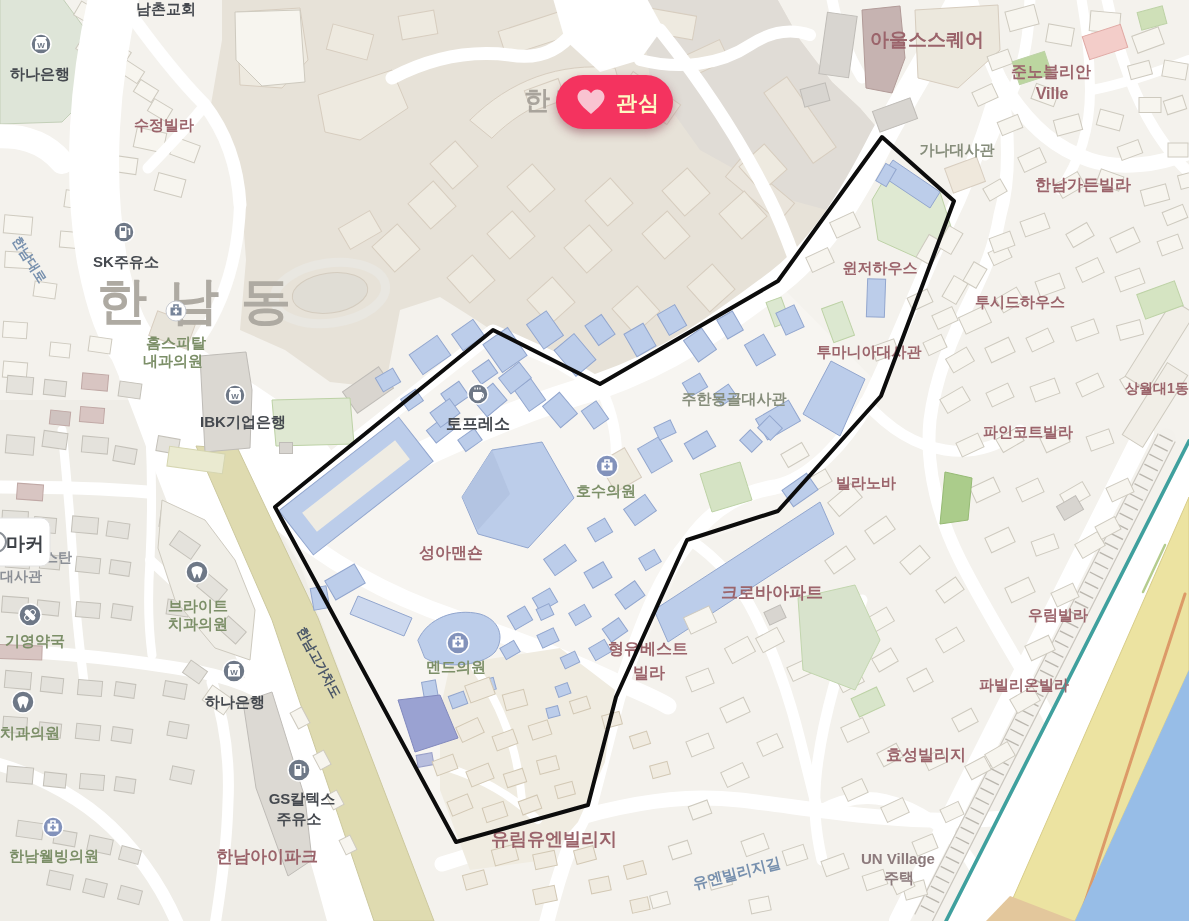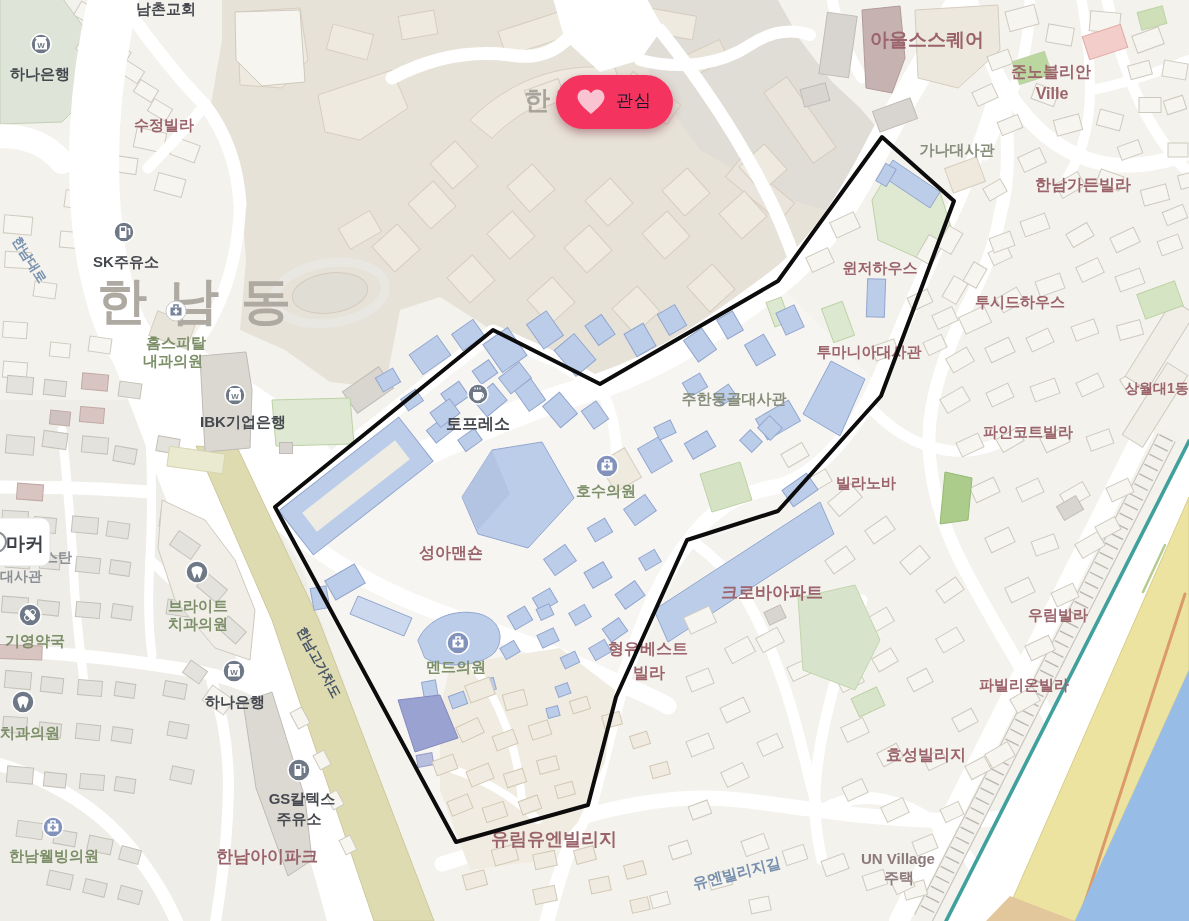--- a/index.html
+++ b/index.html
@@ -1,19 +1,19 @@
 <!DOCTYPE html>
 <html><head><meta charset="utf-8">
 <style>
 html,body{margin:0;padding:0;background:#fff}
 body{position:relative;width:1189px;height:921px;overflow:hidden;font-family:"Liberation Sans",sans-serif}
 svg{display:block}
 .pill{position:absolute;left:556px;top:75px;width:117px;height:54px;border-radius:27px;background:#f4335f;box-shadow:0 4px 10px rgba(120,40,60,.45)}
 .pill svg{position:absolute;left:20px;top:13px}
-.pill span{position:absolute;left:60px;top:14px;font-size:17px;font-weight:normal;color:#0f172a;letter-spacing:1px}
+.pill span{position:absolute;left:60px;top:14px;font-size:21px;font-weight:bold;color:#fef9c3;letter-spacing:1px}
 </style></head><body>
 <svg width="1189" height="921" viewBox="0 0 1189 921" font-family="Liberation Sans, sans-serif">
 
 <rect width="1189" height="921" fill="#f4f2ed"></rect>
 
 <polygon points="222,-5 775,-5 800,40 832,82 860,108 884,136 864,176 838,213 812,252 778,282 720,332 655,366 600,386 548,362 493,331 470,316 440,297 400,310 385,388 330,382 285,350 240,330 246,260 242,205 228,160 210,110 222,40" fill="#e7e2d8"></polygon>
 
 <polygon points="640,-5 775,-5 800,40 832,82 860,108 884,136 864,176 838,213 790,200 700,150 650,80" fill="#e0dcd6"></polygon>
 
 <ellipse cx="330" cy="293" rx="56" ry="30" fill="none" stroke="#e9e7e1" stroke-width="9" transform="rotate(-8 330 293)"></ellipse>

